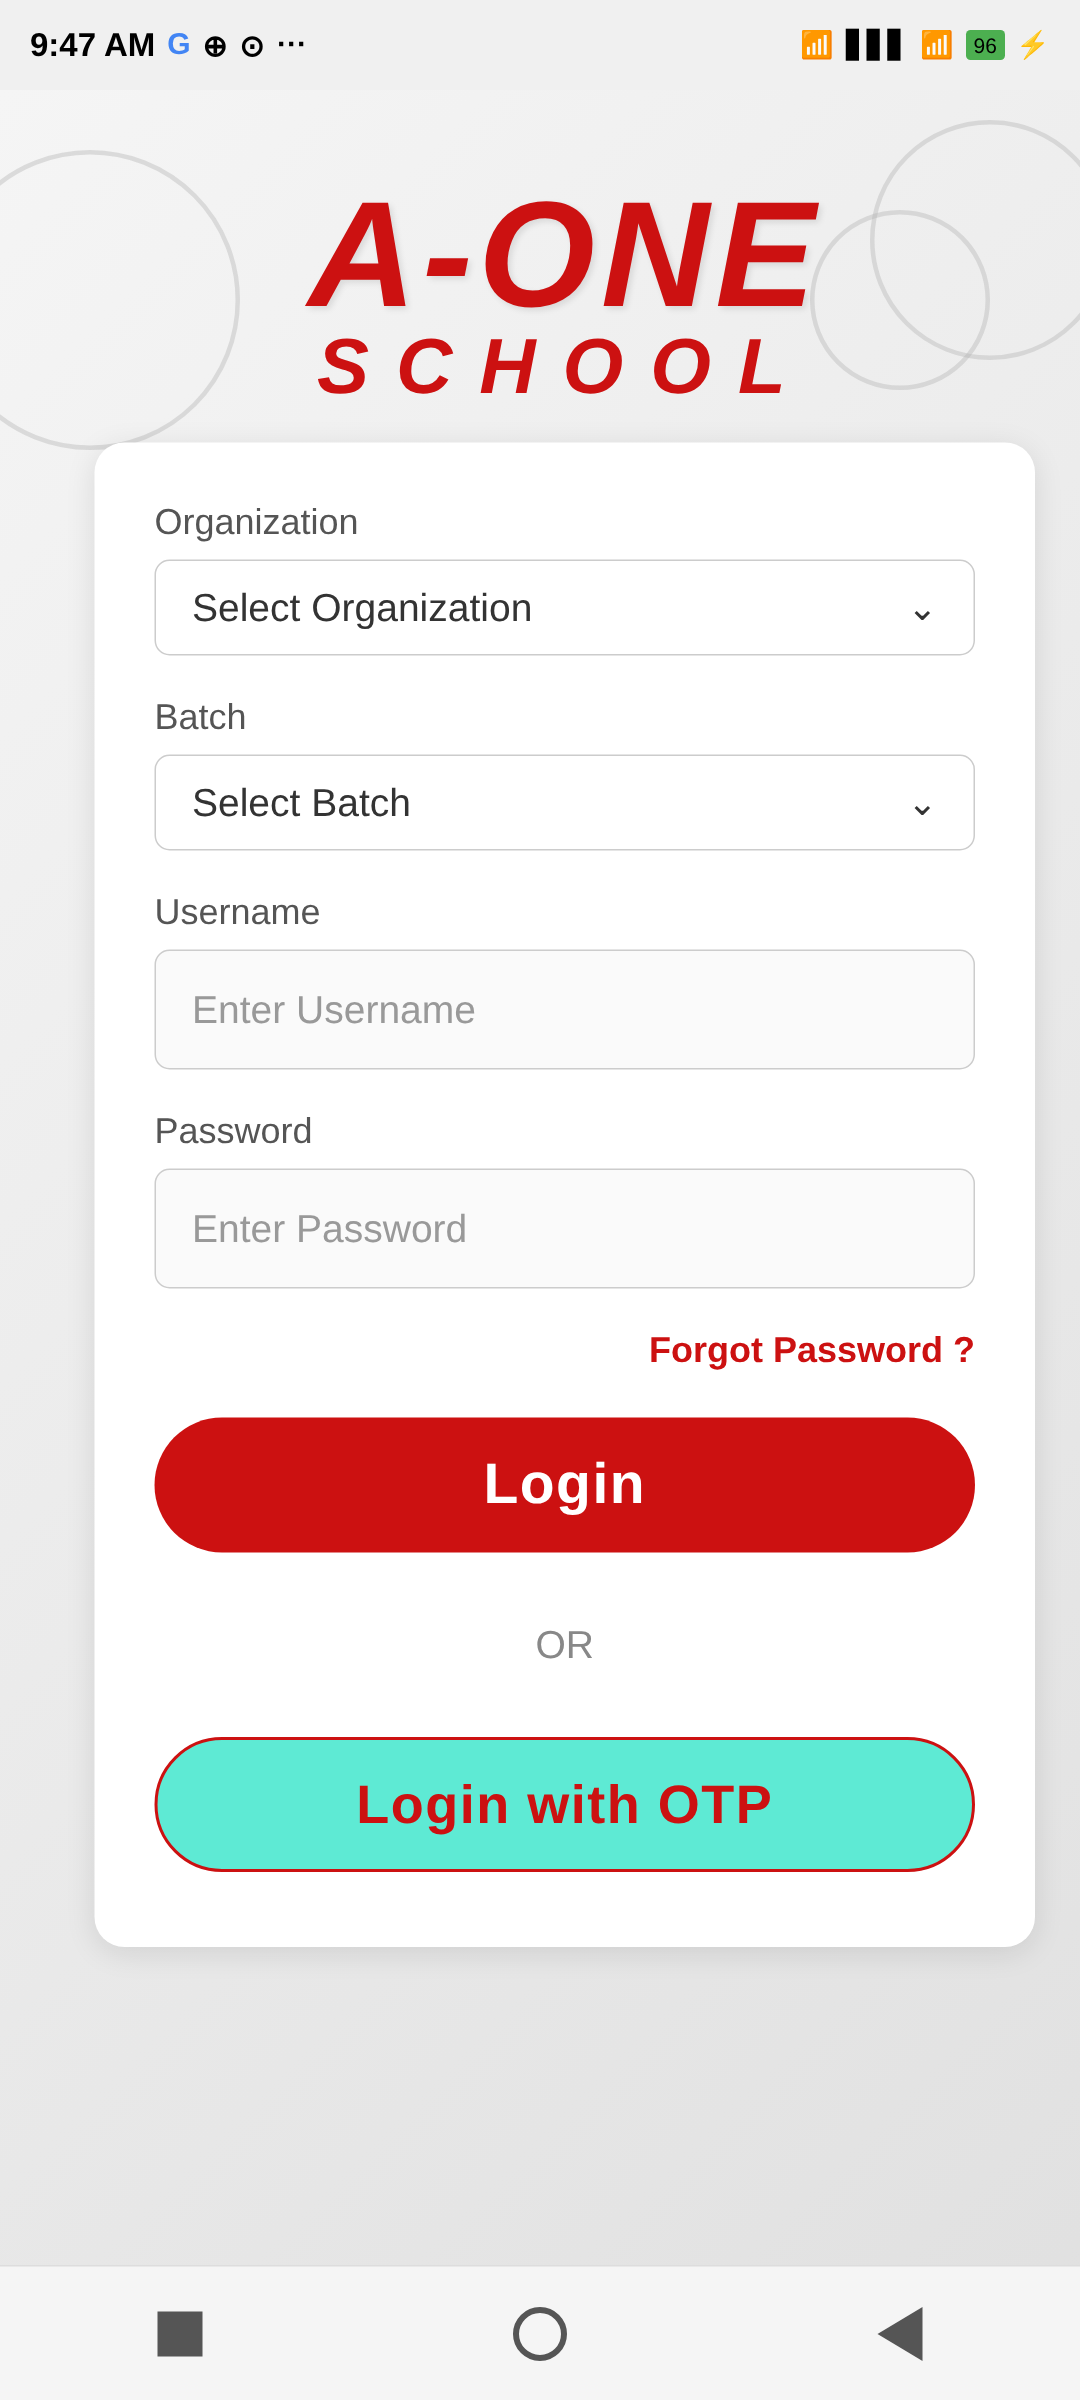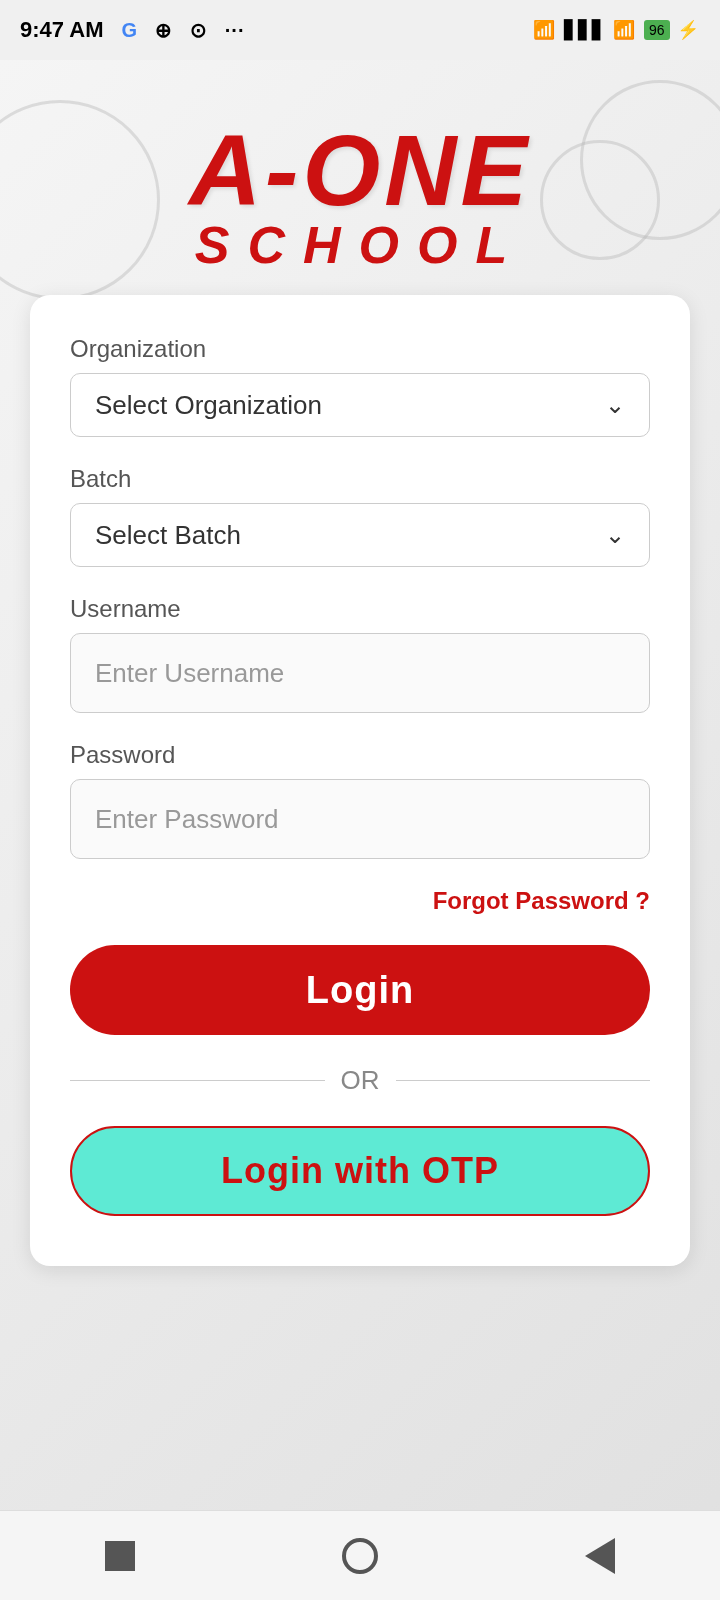--- a/index.html
+++ b/index.html
@@ -24,21 +24,21 @@
       justify-content: space-between;
       padding: 0 20px;
     }
 
     .status-left {
       font-size: 22px;
       font-weight: bold;
       color: #000;
       display: flex;
       align-items: center;
-      gap: 18px;
+      gap: 8px;
     }
 
     .status-right {
       display: flex;
       align-items: center;
       gap: 8px;
       font-size: 18px;
     }
 
     .battery-icon {
@@ -49,20 +49,21 @@
       border-radius: 3px;
     }
 
     
     .bg-area {
       width: 100%;
       height: 1540px;
       background: linear-gradient(135deg, #f5f5f5 0%, #e0e0e0 100%);
       position: relative;
       overflow: hidden;
+      padding-left: 33px;
     }
 
     
     .bg-circle {
       position: absolute;
       border-radius: 50%;
       border: 3px solid rgba(180,180,180,0.4);
     }
 
     .bg-circle-1 {
@@ -201,20 +202,21 @@
       font-weight: 700;
       cursor: pointer;
       letter-spacing: 1px;
     }
 
     .or-divider {
       display: flex;
       align-items: center;
       margin: 30px 0;
       gap: 16px;
+      flex-direction: column;
     }
 
     .or-line {
       flex: 1;
       height: 1.5px;
       background: #ccc;
     }
 
     .or-text {
       font-size: 26px;

